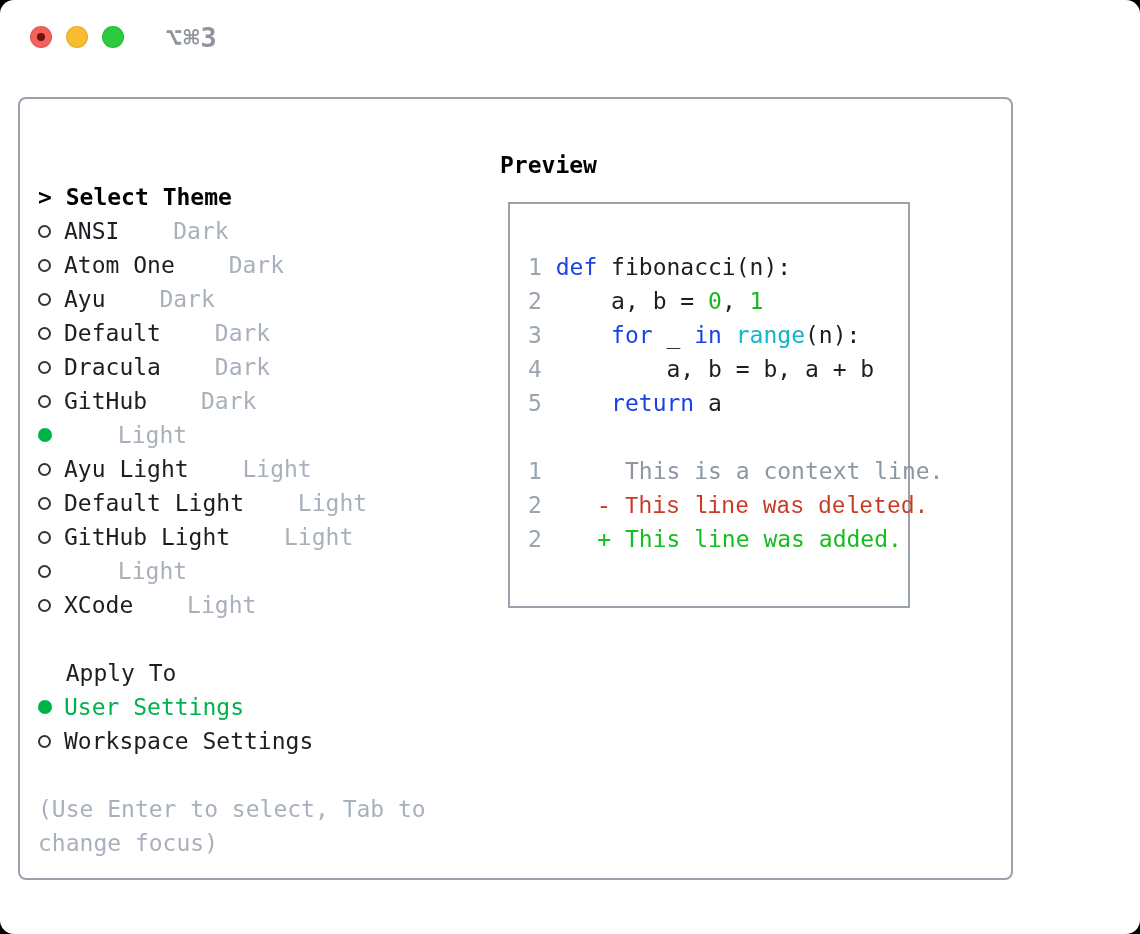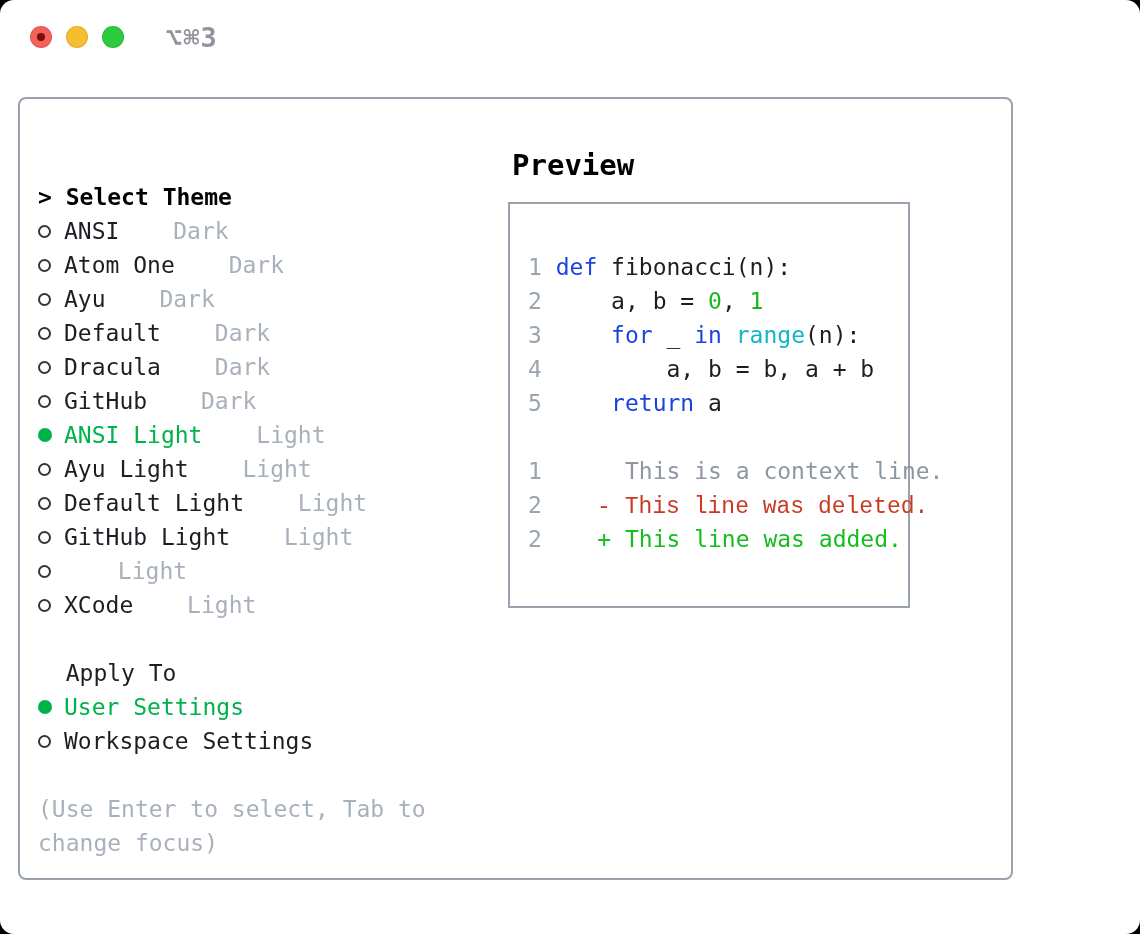--- a/index.html
+++ b/index.html
@@ -38,22 +38,22 @@
           box-sizing:border-box;margin-right:13px;flex:none;}
   .bullet.sel{border:none;background:var(--selection-green);width:14px;height:14px;margin-right:12px;}
   .nm{color:var(--text);}
   .selnm{color:var(--selection-green);}
   .variant{color:var(--variant-gray);margin-left:40px;}
   .indent{padding-left:2ch;}
   .hint{color:var(--hint-gray);}
   .spacer{height:34px;}
 
   
-  .preview-title{position:absolute;left:512px;top:148px;height:34px;line-height:34px;
-                 font-size:29px;font-weight:bold;color:var(--heading);}
+  .preview-title{position:absolute;left:500px;top:148px;height:34px;line-height:34px;
+                 font-size:23px;font-weight:bold;color:var(--heading);}
   .preview-box{position:absolute;left:508px;top:202px;width:402px;height:406px;
                border:2px solid var(--border-gray);box-sizing:border-box;background:#fff;}
   .code-area{position:absolute;left:18px;top:46px;font-size:23px;}
   .crow{height:34px;line-height:34px;white-space:pre;}
   .ln{display:inline-block;width:1ch;color:var(--line-number-gray);}
   .c-text{color:var(--text);}
   .c-keyword{color:var(--keyword-blue);}
   .c-builtin{color:var(--builtin-cyan);}
   .c-number{color:var(--number-green);}
   .c-context{color:var(--context-gray);}
@@ -74,21 +74,21 @@
 
   <div class="left-col">
     <div class="trow bold"><span>&gt; </span><span>Select Theme</span></div>
     <div>
         <div class="row"><span class="bullet"></span><span class="nm">ANSI</span><span class="variant"> Dark</span></div>
         <div class="row"><span class="bullet"></span><span class="nm">Atom One</span><span class="variant"> Dark</span></div>
         <div class="row"><span class="bullet"></span><span class="nm">Ayu</span><span class="variant"> Dark</span></div>
         <div class="row"><span class="bullet"></span><span class="nm">Default</span><span class="variant"> Dark</span></div>
         <div class="row"><span class="bullet"></span><span class="nm">Dracula</span><span class="variant"> Dark</span></div>
         <div class="row"><span class="bullet"></span><span class="nm">GitHub</span><span class="variant"> Dark</span></div>
-        <div class="row"><span class="bullet sel"></span><span class="nm selnm">ANSI Light</span><span class="variant"> Light</span></div>
+        <div class="row"><span class="bullet sel"></span><span class="variant"> Light</span></div>
         <div class="row"><span class="bullet"></span><span class="nm">Ayu Light</span><span class="variant"> Light</span></div>
         <div class="row"><span class="bullet"></span><span class="nm">Default Light</span><span class="variant"> Light</span></div>
         <div class="row"><span class="bullet"></span><span class="nm">GitHub Light</span><span class="variant"> Light</span></div>
         <div class="row"><span class="bullet"></span><span class="variant"> Light</span></div>
         <div class="row"><span class="bullet"></span><span class="nm">XCode</span><span class="variant"> Light</span></div>
       </div>
     <div class="spacer"></div>
     <div class="trow indent">Apply To</div>
     <div>
         <div class="row"><span class="bullet sel"></span><span class="nm selnm">User Settings</span></div>

